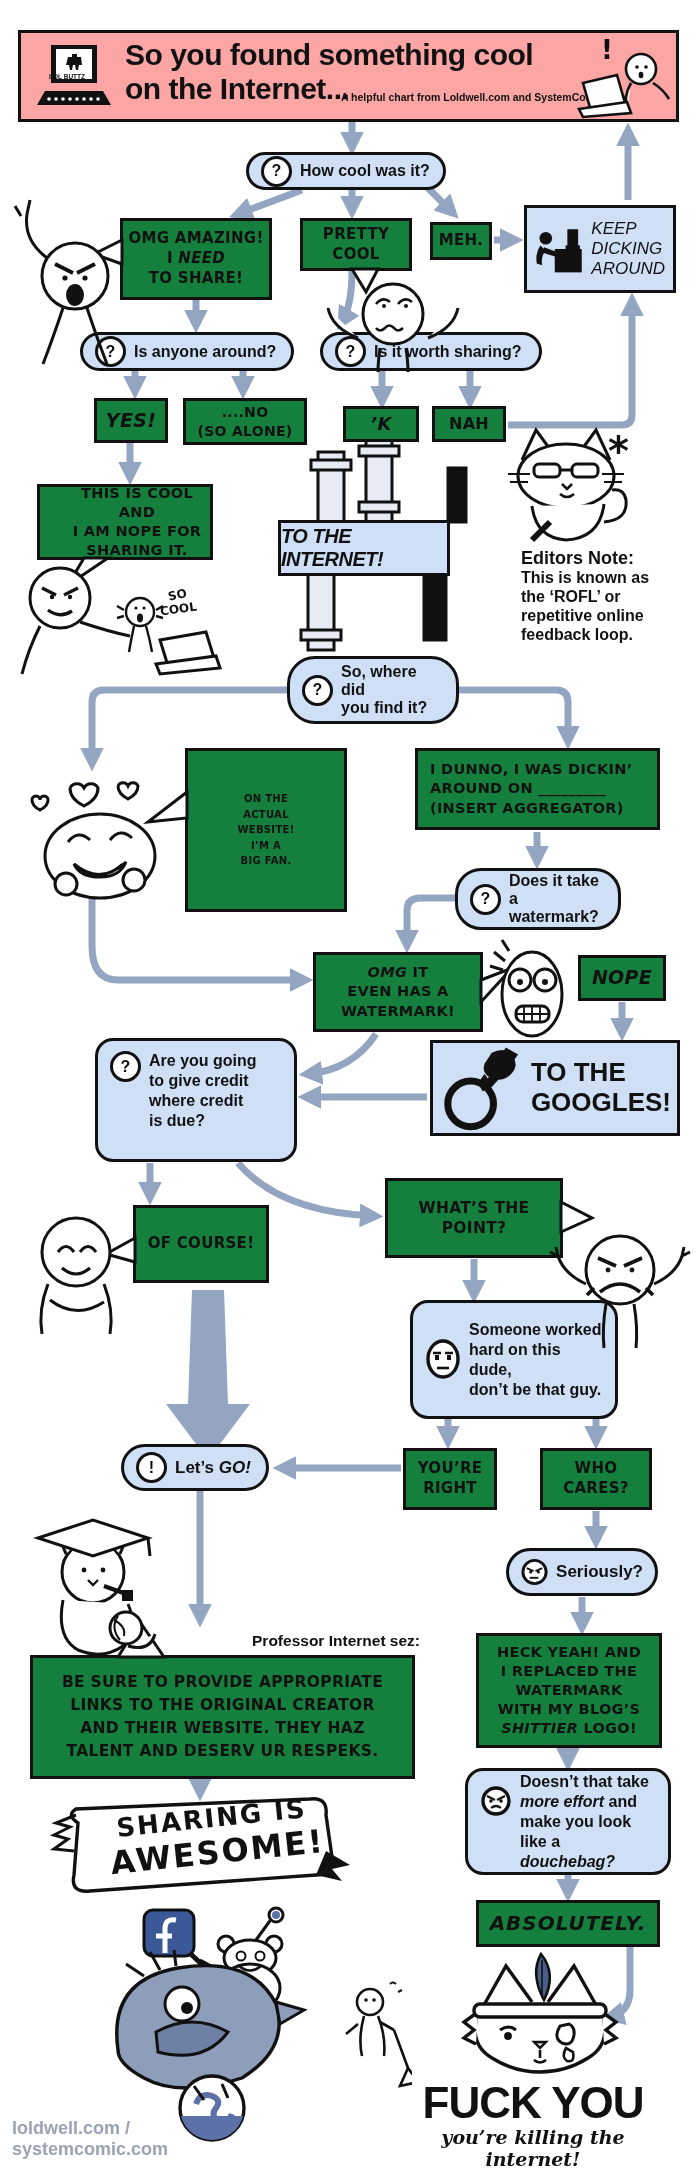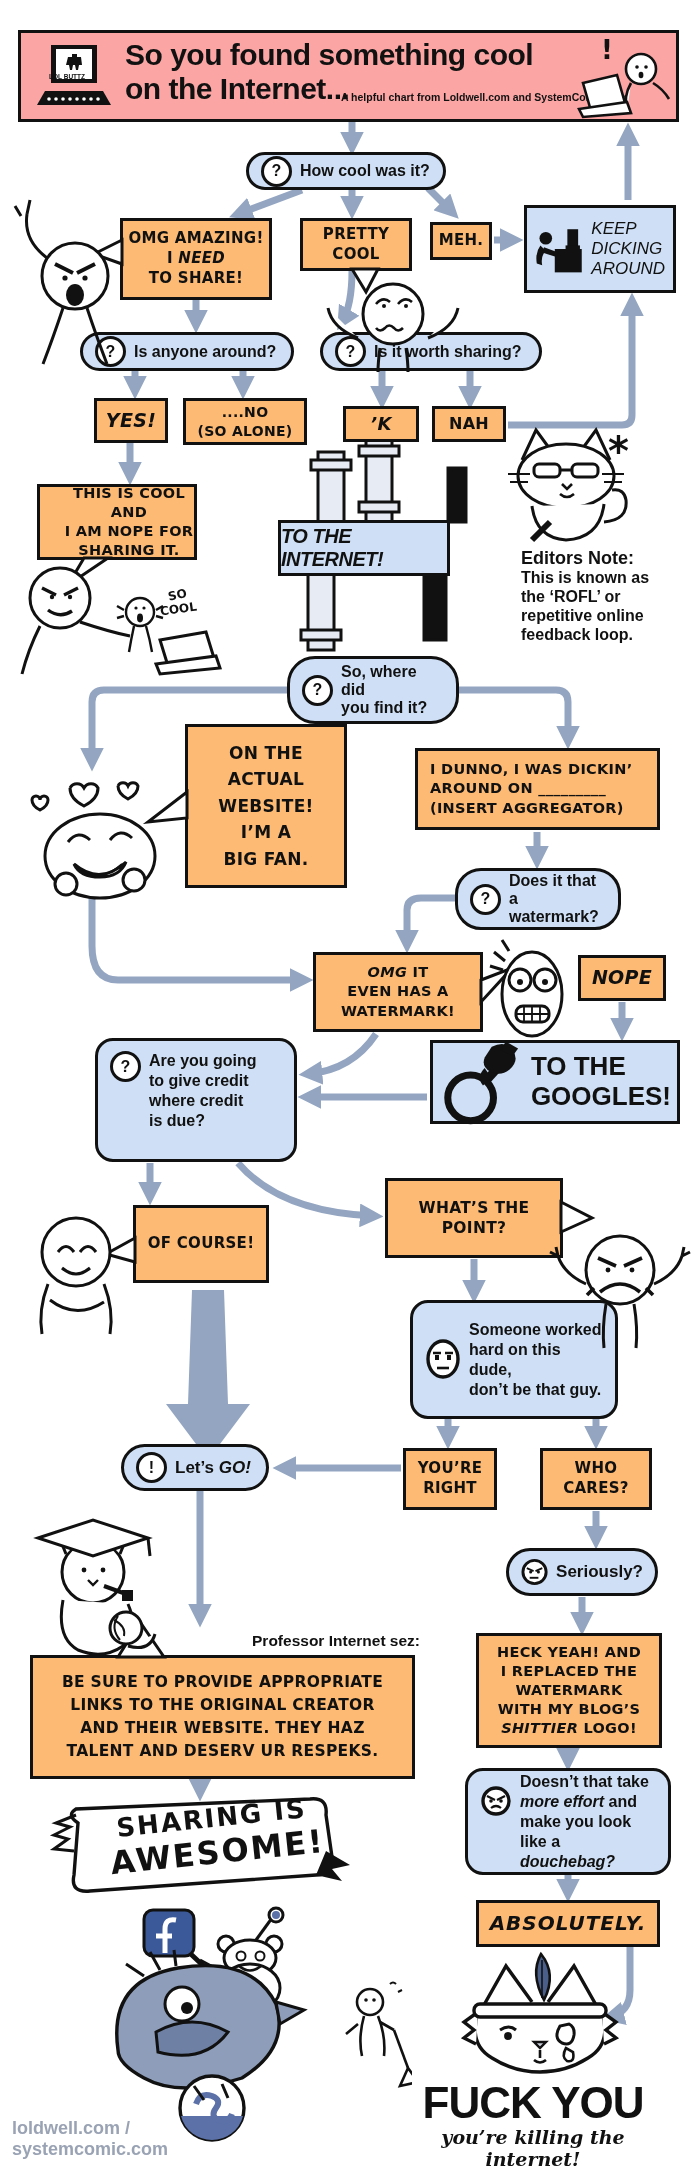--- a/index.html
+++ b/index.html
@@ -1,21 +1,21 @@
 <!DOCTYPE html>
 <html><head>
 <meta charset="utf-8">
 <style>
   html,body{margin:0;padding:0;background:#fff;}
   #page{position:relative;width:700px;height:2177px;background:#fff;overflow:hidden;
         font-family:"Liberation Sans",sans-serif;color:#111;}
   .abs{position:absolute;box-sizing:border-box;}
   svg{display:block;}
   
-  .wbox{background:#fdba74;border:3px solid #111;display:flex;flex-direction:column;
+  .wbox{background:#15803d;border:3px solid #111;display:flex;flex-direction:column;
         align-items:center;justify-content:center;text-align:center;
         font-family:"DejaVu Sans","Liberation Sans",sans-serif;font-weight:700;
         font-size:15px;line-height:1.32;letter-spacing:.3px;}
   .ital{font-style:italic;}
   
   .pill{background:#cfe0f6;border:3px solid #111;border-radius:26px;display:flex;
         align-items:center;padding:0 12px;gap:8px;
         font:700 16px/1.12 "Liberation Sans",sans-serif;}
   .bluebox{background:#cfe0f6;border:3px solid #111;border-radius:18px;display:flex;
         align-items:flex-start;padding:10px 12px;gap:8px;
@@ -199,71 +199,71 @@
 
   <div class="abs" style="left:608px;top:428px;font:700 40px 'DejaVu Sans',sans-serif;">*</div>
   <div class="abs" style="left:521px;top:548px;width:150px;">
     <div class="notetext" style="font-size:18px;">Editors Note:</div>
     <div class="notetext">This is known as</div>
     <div class="notetext">the ‘ROFL’ or</div>
     <div class="notetext">repetitive online</div>
     <div class="notetext">feedback loop.</div>
   </div>
 
-  <div class="abs wbox" style="left:37px;top:484px;width:160px;height:76px;font-size:14.5px;padding-left:24px;">
+  <div class="abs wbox" style="left:37px;top:484px;width:176px;height:76px;font-size:14.5px;padding-left:24px;">
     <span>THIS IS COOL AND</span>
     <span>I AM NOPE FOR</span>
     <span>SHARING IT.</span>
   </div>
 
   <div class="abs sq ital" style="left:278px;top:520px;width:172px;height:56px;display:flex;align-items:center;justify-content:center;font:700 20px 'Liberation Sans',sans-serif;font-style:italic;letter-spacing:-.5px;">
     <span>TO THE INTERNET!</span>
   </div>
 
   <div class="abs pill" style="left:287px;top:656px;width:172px;height:68px;border-radius:28px;">
     <span class="qicon">?</span>
     <span class="lines">
       <span>So, where did</span>
       <span>you find it?</span>
     </span>
   </div>
 
-  <div class="abs wbox" style="left:185px;top:724px;width:162px;height:164px;font-size:17px;line-height:1.55;">
+  <div class="abs wbox" style="left:185px;top:748px;width:162px;height:164px;font-size:10px;line-height:1.55;">
     <span>ON THE</span>
     <span>ACTUAL</span>
     <span>WEBSITE!</span>
     <span>I’M A</span>
     <span>BIG FAN.</span>
   </div>
 
   <div class="abs wbox" style="left:415px;top:748px;width:245px;height:82px;font-size:14.5px;align-items:flex-start;padding-left:12px;text-align:left;">
     <span>I DUNNO, I WAS  DICKIN’</span>
     <span>AROUND ON _________</span>
     <span>(INSERT AGGREGATOR)</span>
   </div>
 
   <div class="abs pill" style="left:455px;top:868px;width:166px;height:62px;border-radius:26px;">
     <span class="qicon">?</span>
     <span class="lines">
-      <span>Does it that</span>
+      <span>Does it take</span>
       <span>a watermark?</span>
     </span>
   </div>
 
   <div class="abs wbox" style="left:313px;top:952px;width:170px;height:80px;font-size:14.5px;">
     <span><span class="ital">OMG</span><span> IT</span></span>
     <span>EVEN HAS A</span>
     <span>WATERMARK!</span>
   </div>
 
   <div class="abs wbox ital" style="left:578px;top:955px;width:88px;height:46px;font-size:19px;">
     <span>NOPE</span>
   </div>
 
-  <div class="abs sq" style="left:430px;top:1040px;width:250px;height:84px;display:flex;align-items:center;gap:4px;padding:0 6px;">
+  <div class="abs sq" style="left:430px;top:1040px;width:250px;height:96px;display:flex;align-items:center;gap:4px;padding:0 6px;">
     <svg width="100" height="104" viewBox="0 0 100 104">
       <circle cx="36" cy="70" r="26" fill="none" stroke="#111" stroke-width="8"></circle>
       <path d="M54,50 L74,28" stroke="#111" stroke-width="10"></path>
       <g fill="#111">
         <path d="M60,12 q16,-8 24,4 q8,12 -4,22 q-10,8 -22,2 q-10,-6 -6,-16 z"></path>
         <path d="M52,36 q-10,10 -2,20 l10,-8 z"></path>
         <path d="M76,6 l14,8 -6,8 -14,-6 z"></path>
       </g>
     </svg>
     <div class="lines" style="font:700 26px/1.15 'Liberation Sans',sans-serif;">

